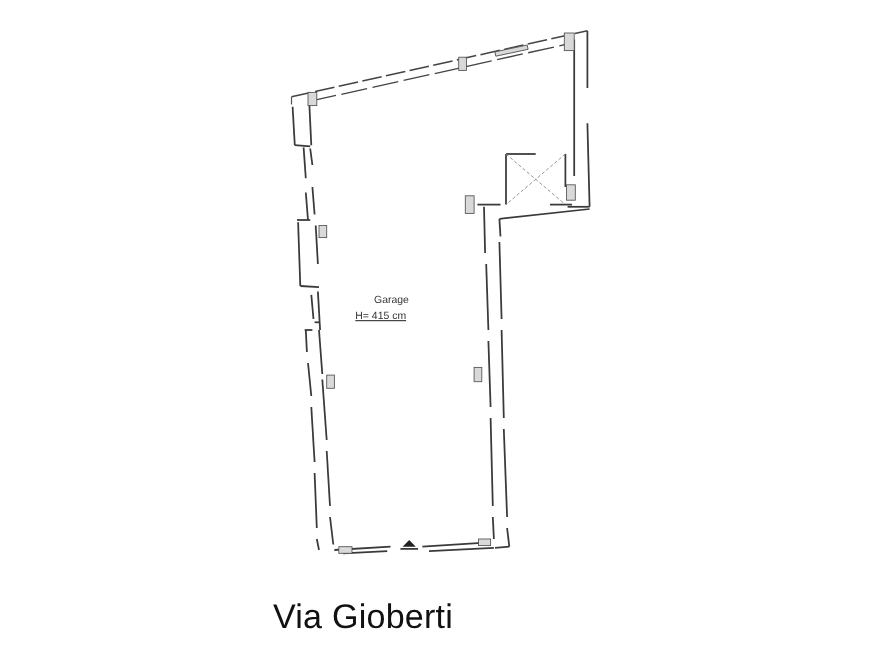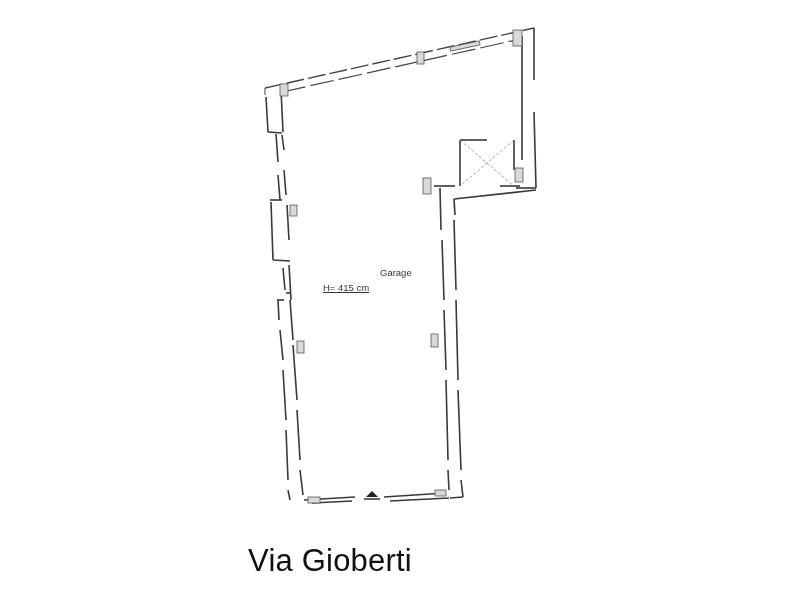--- a/index.html
+++ b/index.html
@@ -5,21 +5,21 @@
     html, body { margin: 0; padding: 0; background: #ffffff; }
     body { width: 800px; height: 600px; position: relative; overflow: hidden; font-family: "Liberation Sans", sans-serif; }
     #plan { position: absolute; left: 0; top: 0; width: 800px; height: 600px; }
     .wall { stroke: #3a3a3a; stroke-width: 1.6; fill: none; stroke-linecap: butt; }
     .wall-thin { stroke: #555; stroke-width: 1.1; fill: none; }
     .dash { stroke: #444; stroke-width: 1.4; fill: none; stroke-dasharray: 18 4; }
     .dash2 { stroke: #444; stroke-width: 1.2; fill: none; stroke-dasharray: 24 5; }
     .pillar { fill: #d9d9d9; stroke: #555; stroke-width: 0.8; }
     .xline { stroke: #888; stroke-width: 0.8; stroke-dasharray: 3 2; fill: none; }
     .room-label { position: absolute; font-size: 9.5px; color: #333; line-height: 1.2; text-align: center; }
-    #room-name { left: 340px; top: 267px; margin-left: 40px; }
+    #room-name { left: 340px; top: 267px; }
     #room-height { left: 323px; top: 282px; text-decoration: underline; }
     #street { position: absolute; left: 0; width: 652px; top: 543px; text-align: center; font-size: 31px; color: #111; letter-spacing: 0.2px; padding-left: 0px; }
     #street span { display: inline-block; margin-left: 8px; }
   </style>
 </head>
 <body>
 
 <svg id="plan" viewBox="0 0 800 600" xmlns="http://www.w3.org/2000/svg">
   <g>
 

